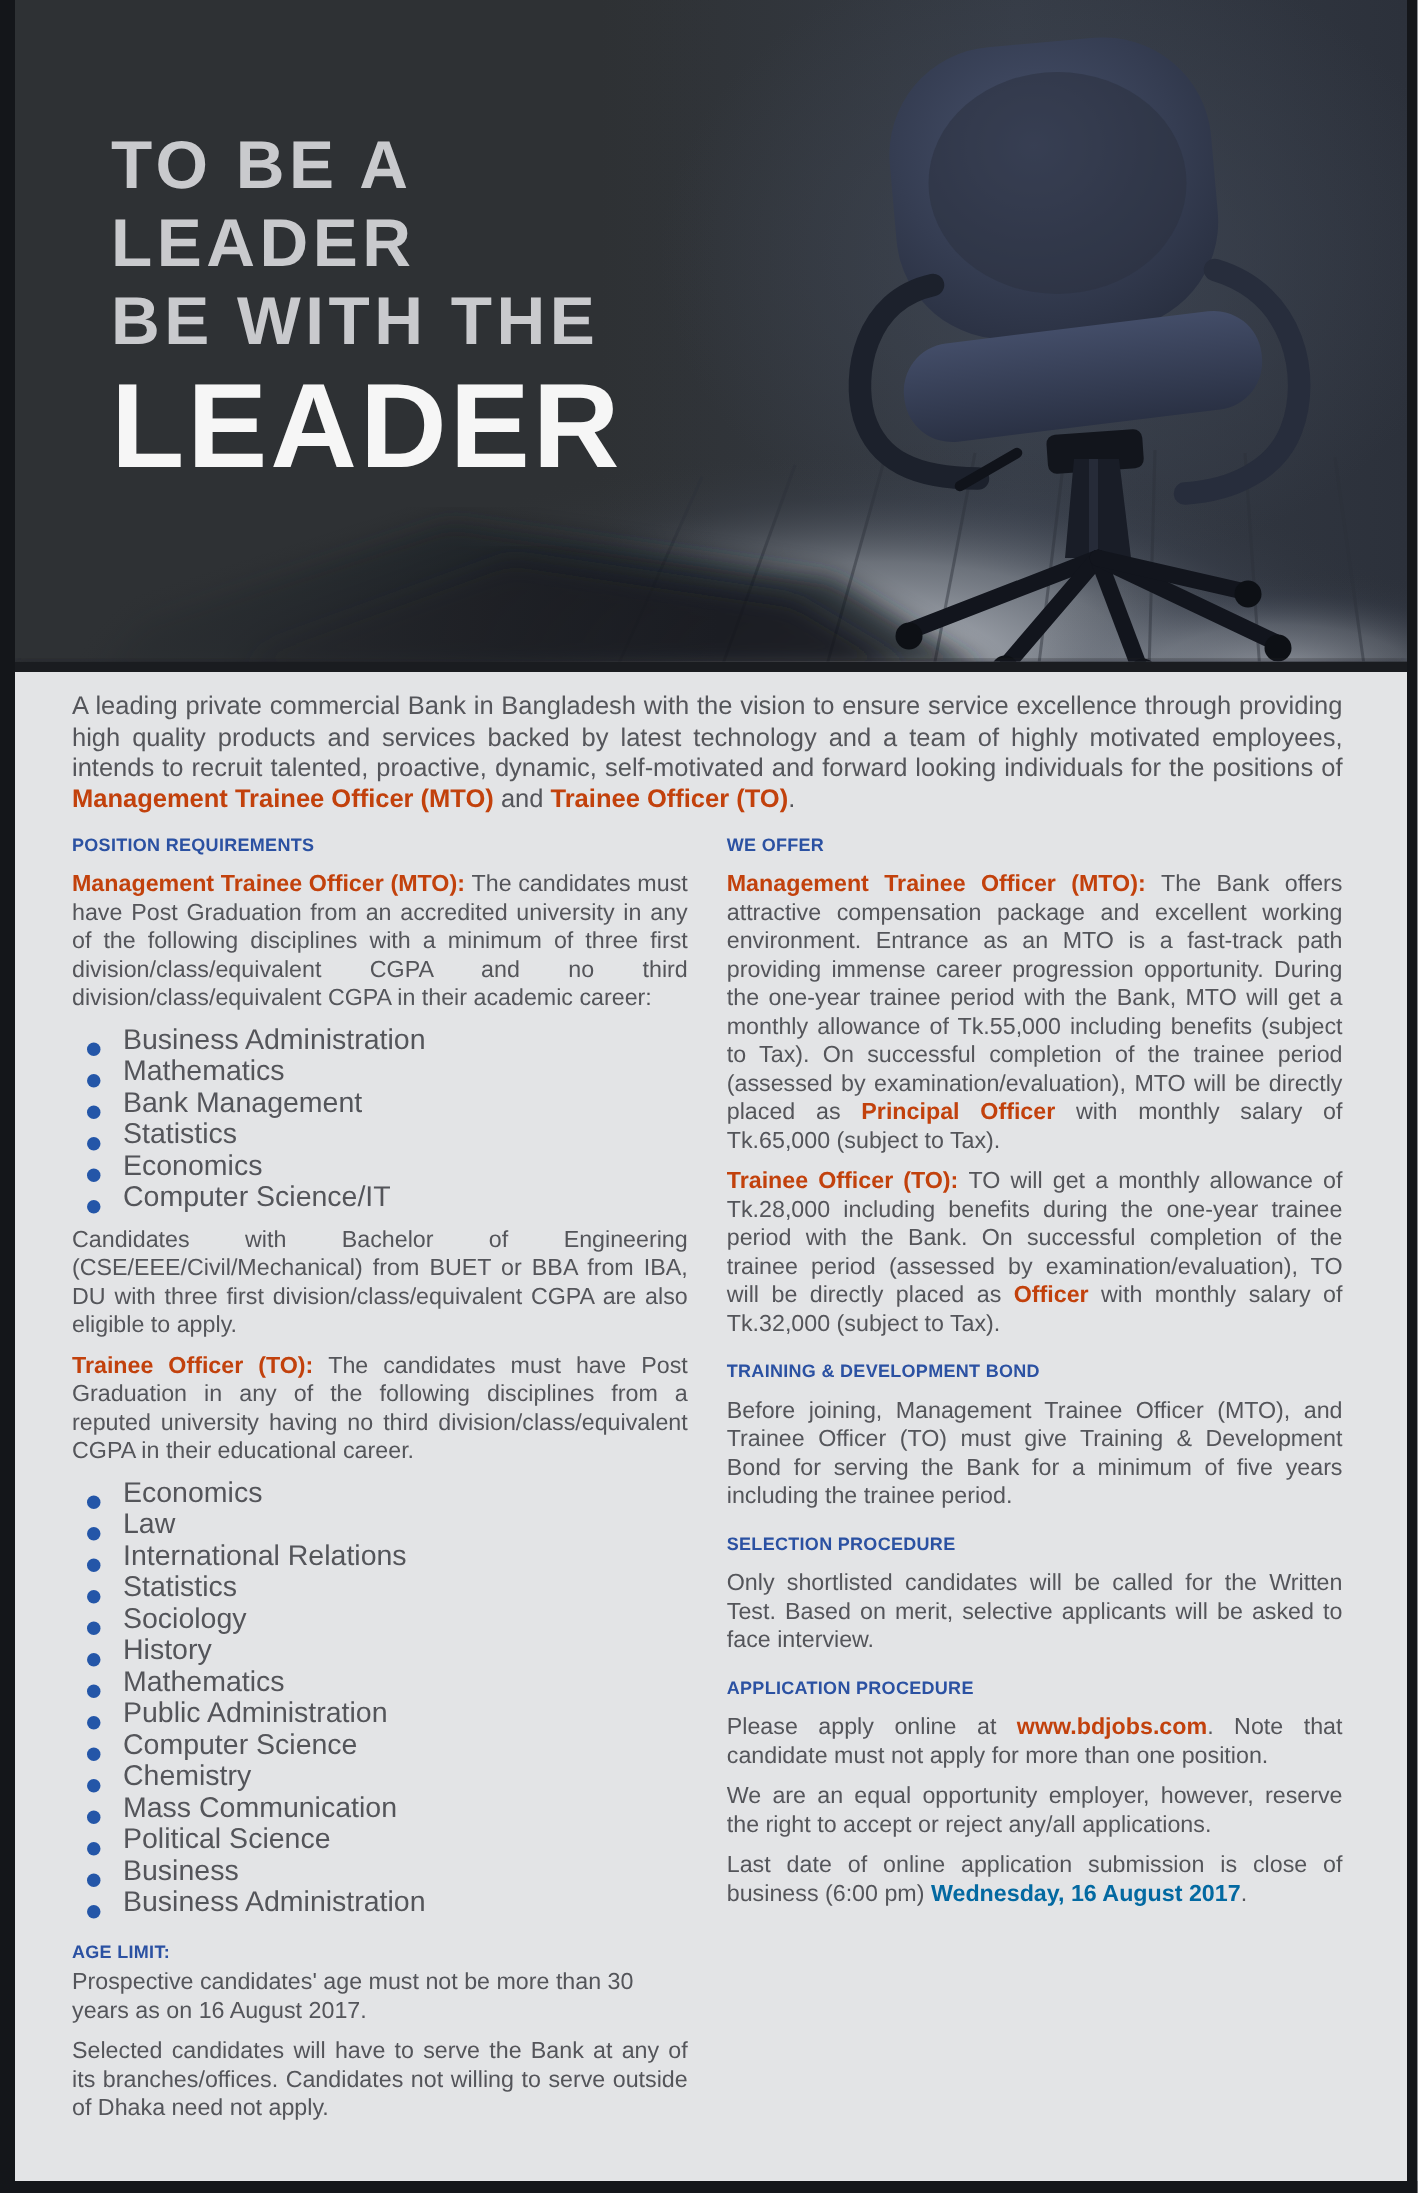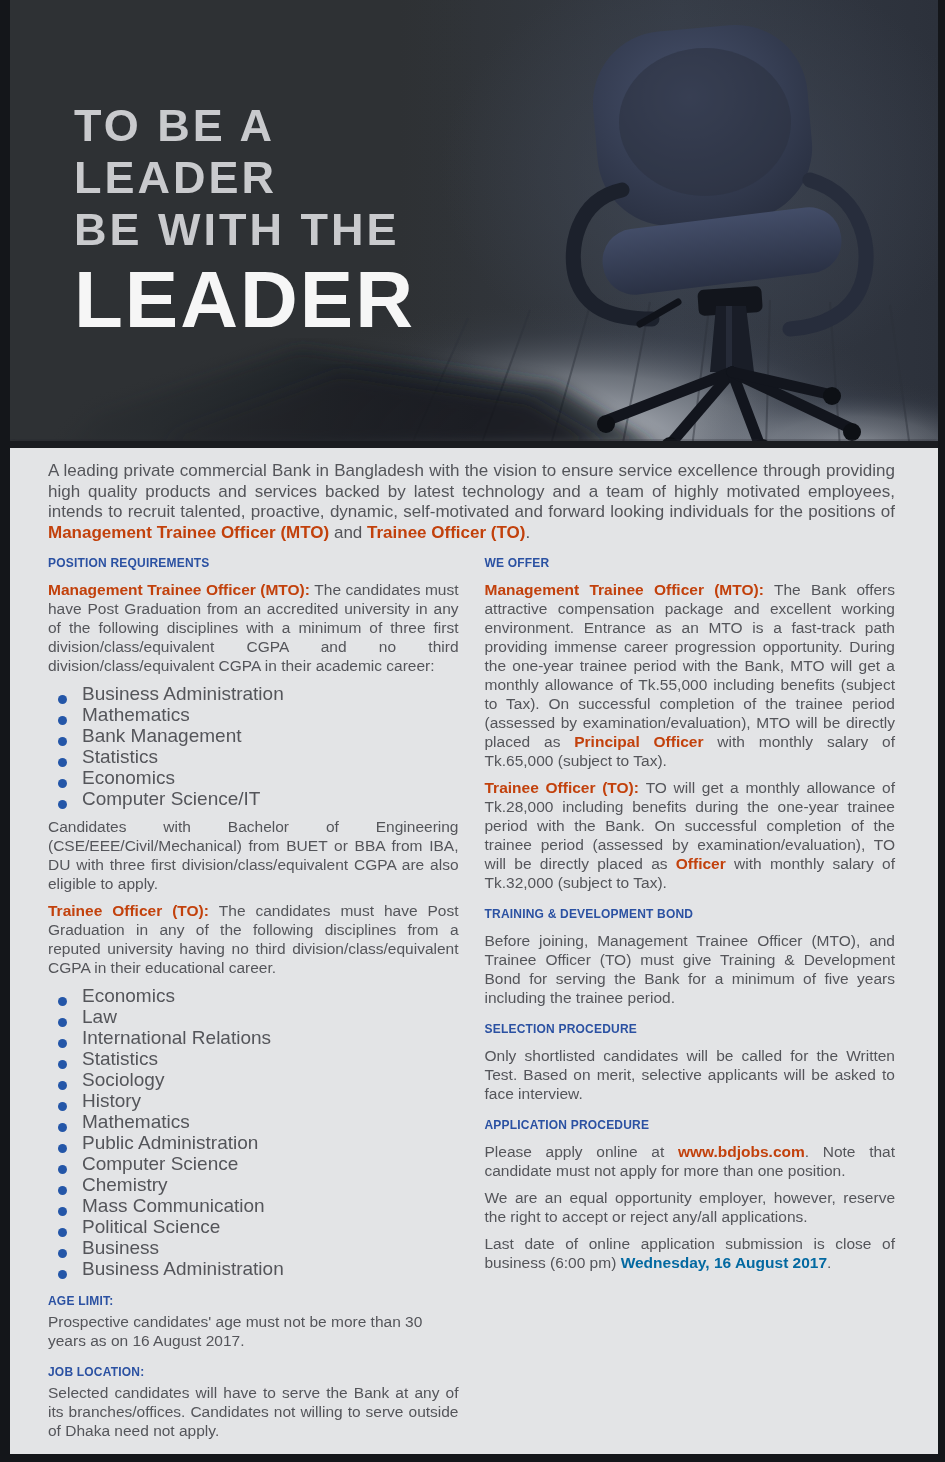--- a/index.html
+++ b/index.html
@@ -14,21 +14,21 @@
     font-family: "Liberation Sans", sans-serif;
     position: relative;
   }
   
   .hero {
     position: relative; width: 928px; height: 448px;
     background: #2e3134; border-bottom: 7px solid #1a1c20; overflow: hidden;
   }
   .hero svg { position: absolute; inset: 0; display: block; }
   .headline {
-    position: absolute; left: 64px; top: 100px; z-index: 2;
+    position: absolute; left: 64px; top: 84px; z-index: 2;
     font-weight: bold; line-height: 52px; letter-spacing: 3px;
     color: #c9cacd; font-size: 45px;
   }
   .headline .big {
     display: block; color: #f6f6f6; font-size: 80px; line-height: 84px;
     letter-spacing: 2px; margin-top: 2px;
   }
   .headline span { display: block; }
   
   .ad-body {
@@ -258,21 +258,20 @@
             </li>
             <li>
               <span class="dot"></span>
               <span>Business Administration</span>
             </li>
           </ul>
 
         <h2 class="section-heading tight">AGE LIMIT:</h2>
         <p class="para no-just">Prospective candidates' age must not be more than 30 years as on 16 August 2017.</p>
 
-        <h2 class="section-heading tight">JOB LOCATION:</h2>
         <p class="para">Selected candidates will have to serve the Bank at any of its branches/offices. Candidates not willing to serve outside of Dhaka need not apply.</p>
       </section>
 
       <section class="col">
         <h2 class="section-heading first">WE OFFER</h2>
 
         <p class="para"><span class="seg-blue">Management Trainee Officer (MTO): </span><span>The Bank offers attractive compensation package and excellent working environment. Entrance as an MTO is a fast-track path providing immense career progression opportunity. During the one-year trainee period with the Bank, MTO will get a monthly allowance of Tk.55,000 including benefits (subject to Tax). On successful completion of the trainee period (assessed by examination/evaluation), MTO will be directly placed as </span><span class="seg-blue">Principal Officer</span><span> with monthly salary of Tk.65,000 (subject to Tax).</span></p>
 
         <p class="para"><span class="seg-blue">Trainee Officer (TO): </span><span>TO will get a monthly allowance of Tk.28,000 including benefits during the one-year trainee period with the Bank. On successful completion of the trainee period (assessed by examination/evaluation), TO will be directly placed as </span><span class="seg-blue">Officer</span><span> with monthly salary of Tk.32,000 (subject to Tax).</span></p>
 

